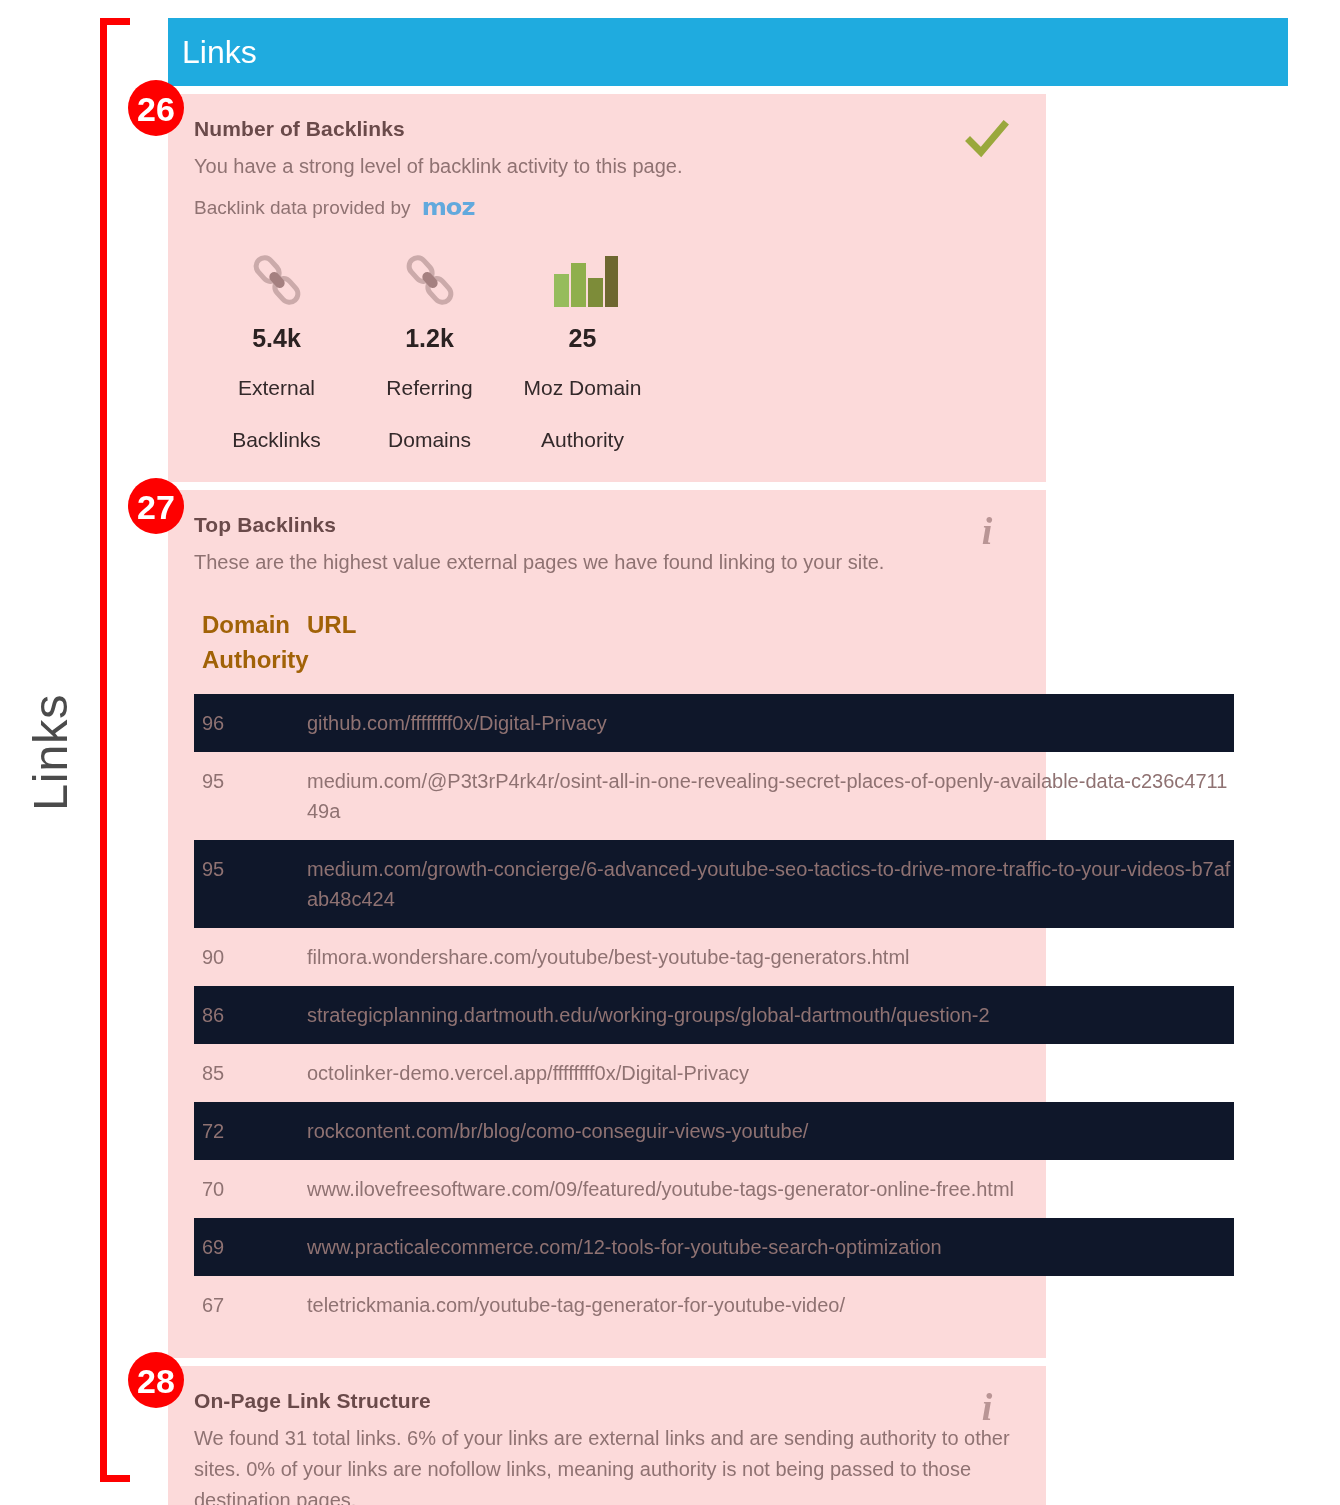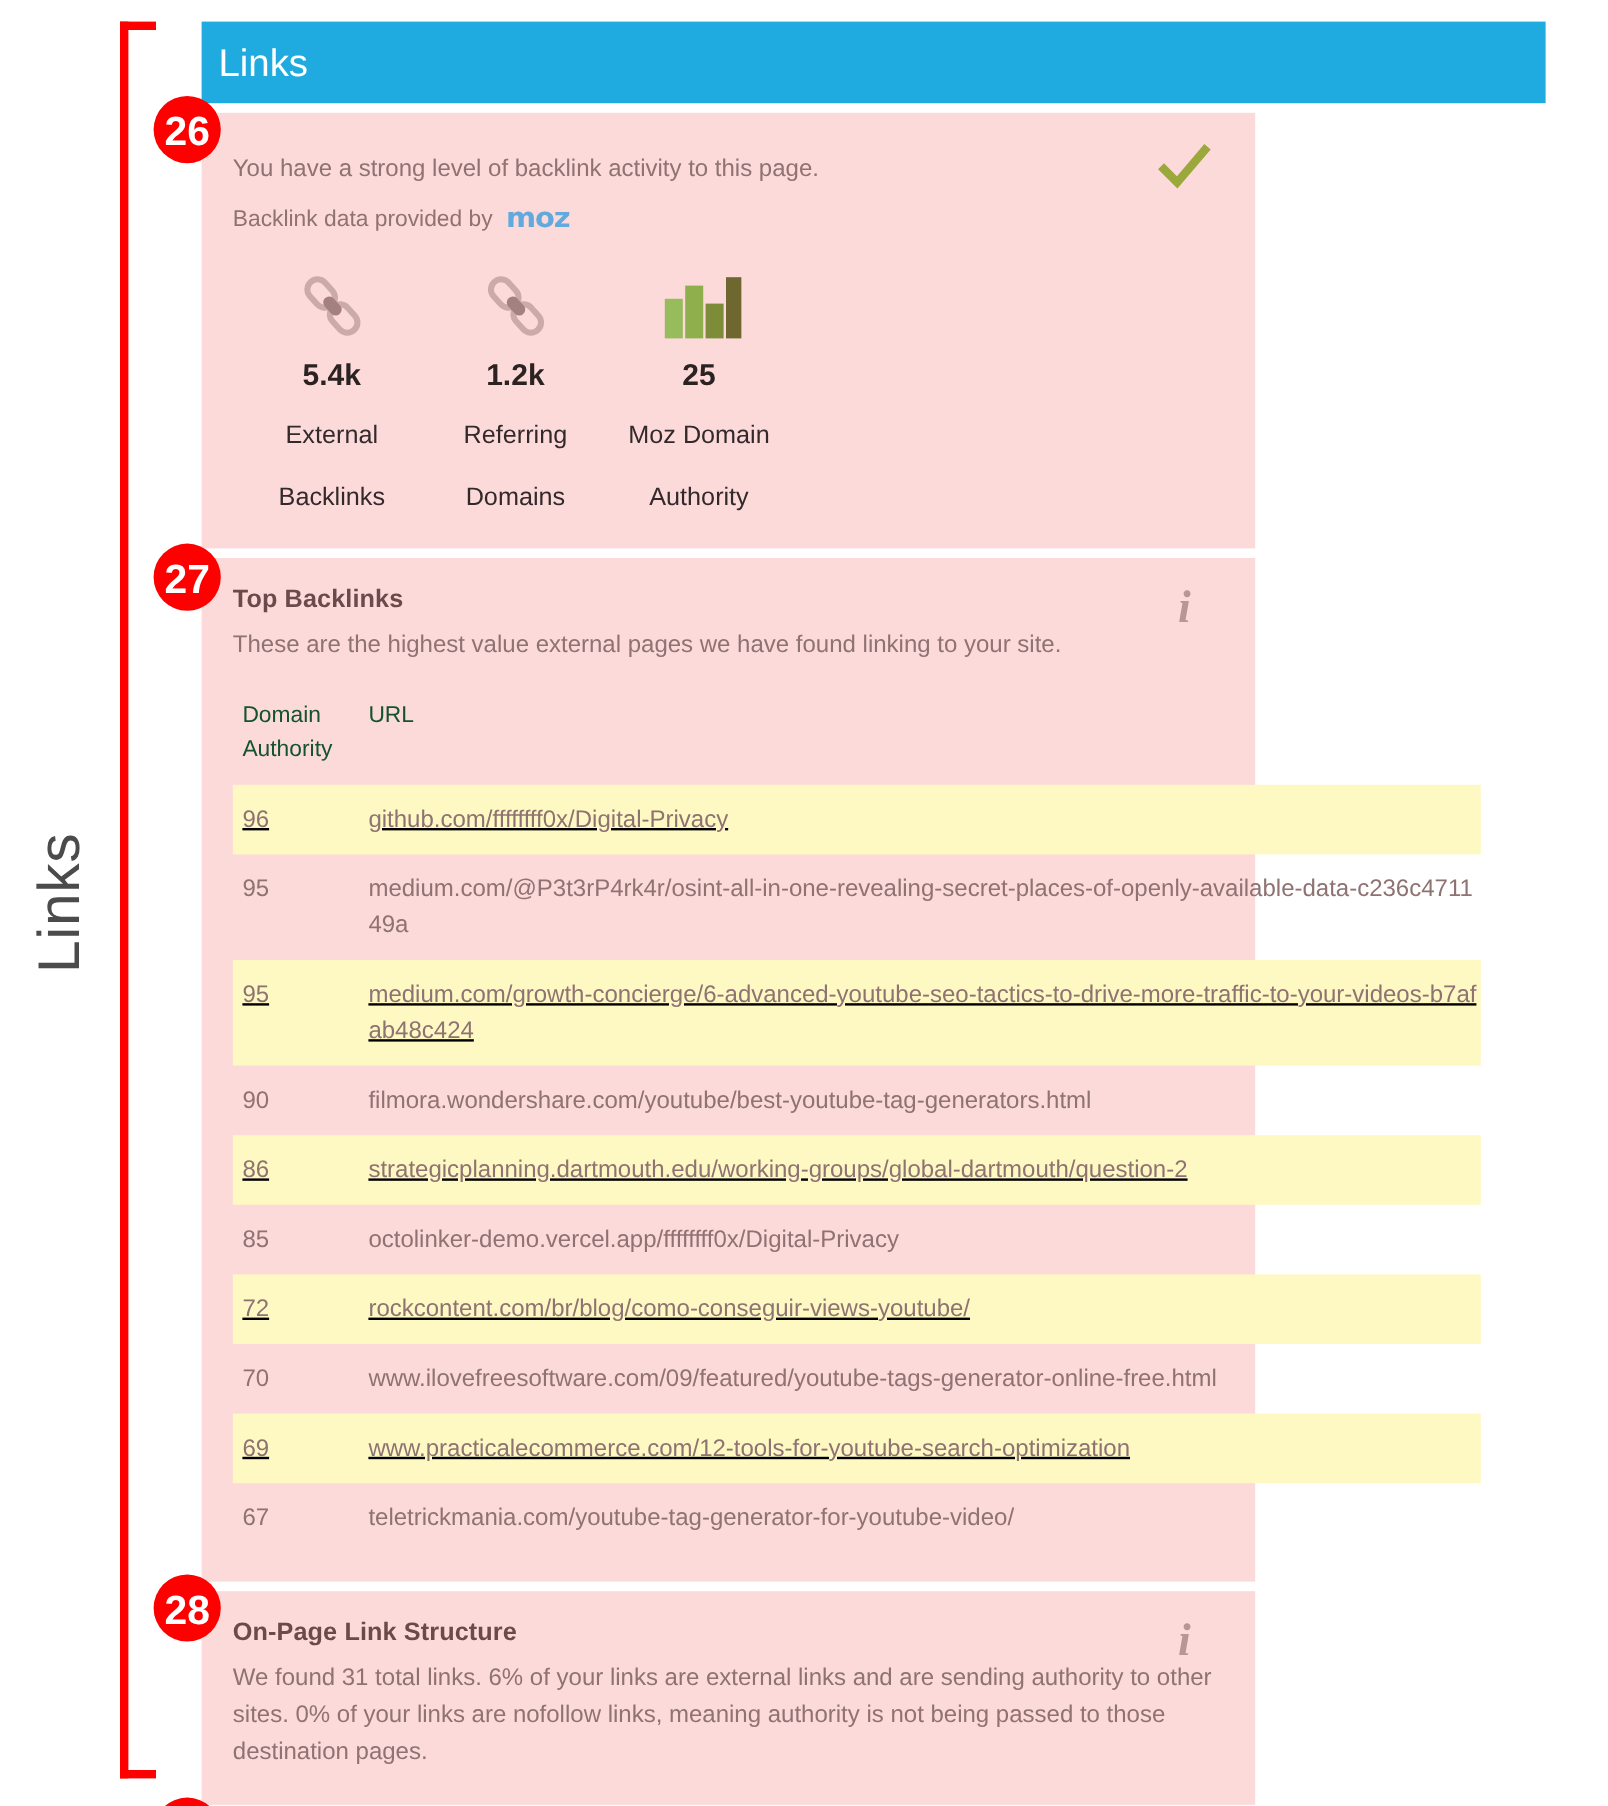--- a/index.html
+++ b/index.html
@@ -178,32 +178,32 @@
   
   .bl-table {
     margin-top: 26px;
     width: 1040px;
   }
   .bl-head {
     display: flex;
     padding: 4px 0 16px 8px;
   }
   .bl-head .th {
-    font-size: 19px;
-    font-weight: normal;
-    color: #14532d;
+    font-size: 24px;
+    font-weight: bold;
+    color: #a16207;
     line-height: 1.45;
   }
   .th-da { width: 105px; }
   .bl-row {
     display: flex;
     padding: 14px 0 14px 8px;
     align-items: flex-start;
   }
-  .bl-row.alt { background: #fef9c3; text-decoration: underline; }
+  .bl-row.alt { background: #0f172a; }
   .bl-row .td {
     font-size: 20px;
     color: #8f7272;
     line-height: 1.5;
   }
   .td-da { width: 105px; flex: 0 0 105px; }
   .td-url { flex: 1; word-break: break-all; }
 </style>
 </head>
 <body>
@@ -227,20 +227,21 @@
         <circle cx="28" cy="28" r="28" fill="#fe0000"></circle>
         <text x="28" y="41" font-family="Liberation Sans, sans-serif" font-size="34" font-weight="bold" fill="#ffffff" text-anchor="middle">26</text>
       </svg>
 
       <div class="status-icon">
         <svg class="check-glyph" viewBox="0 0 46 46">
           <path d="M6 25 L17 36 L40 9" stroke="#9aa83c" stroke-width="7" fill="none" stroke-linecap="square" stroke-linejoin="miter"></path>
         </svg>
       </div>
 
+      <div class="card-title">Number of Backlinks</div>
       <div class="card-desc">You have a strong level of backlink activity to this page.</div>
       <div class="card-subline">
         <span>Backlink data provided by</span>
         <span class="moz-logo">moz</span>
       </div>
 
       <div class="stats">
 
         <div class="stat">
           <div class="stat-icon">

